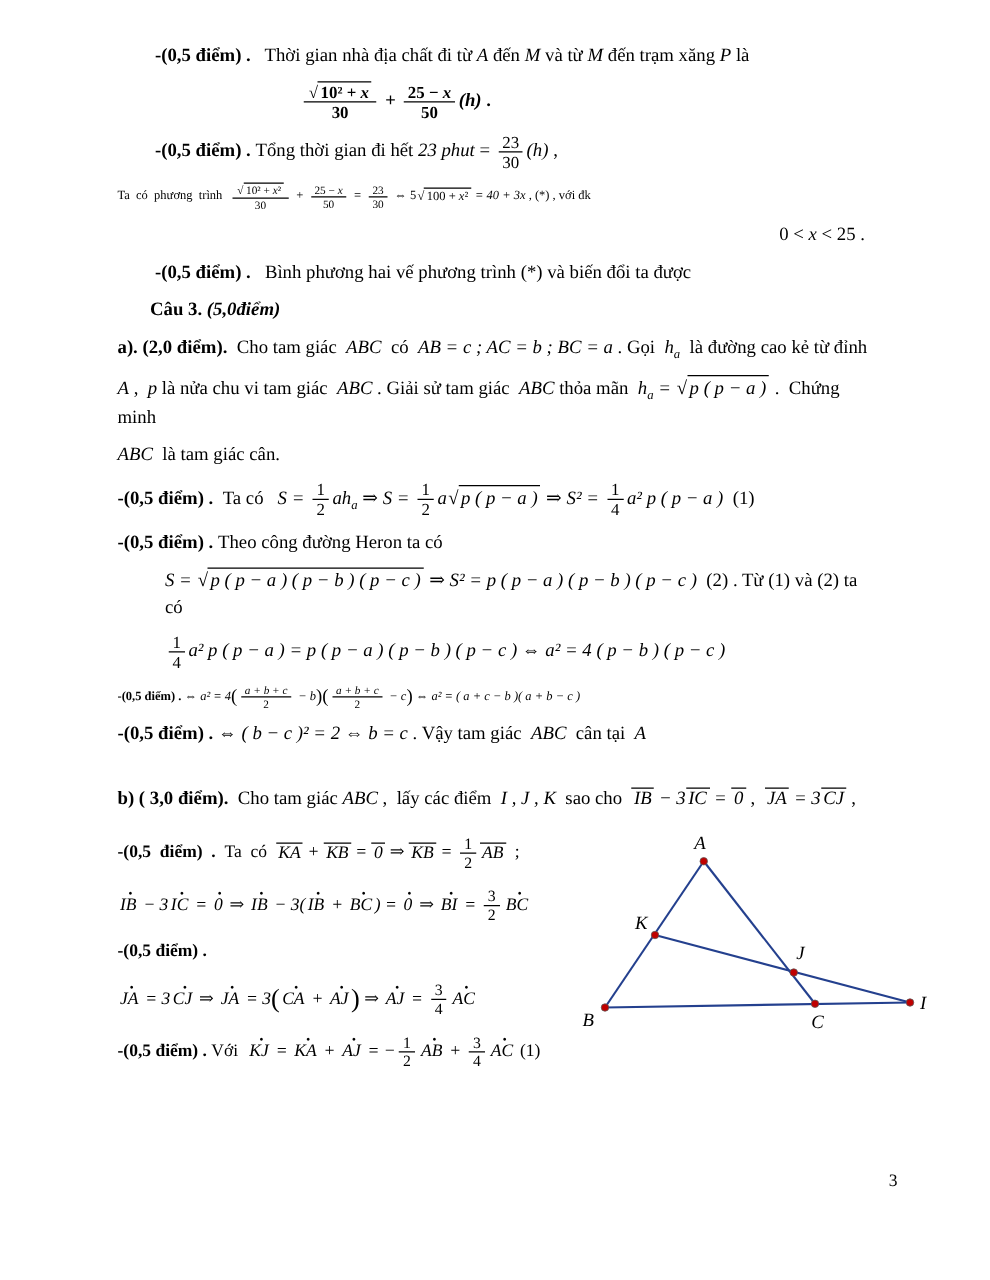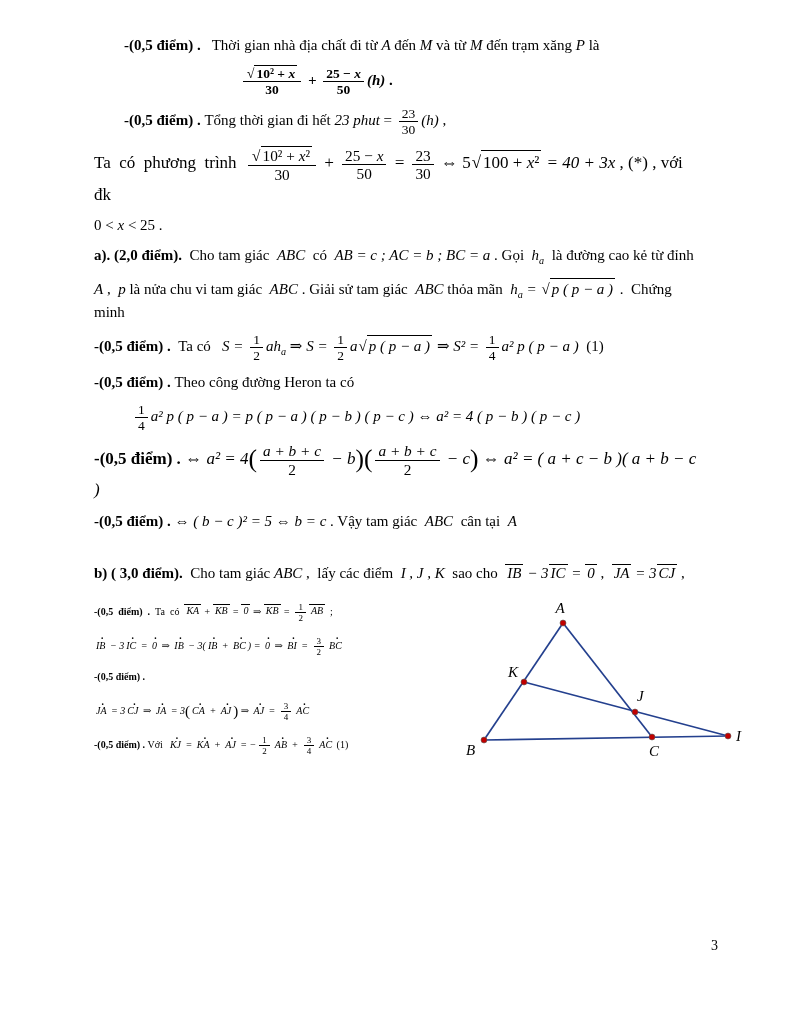--- a/index.html
+++ b/index.html
@@ -31,50 +31,54 @@
   
   .vecd{font-style:italic;display:inline-block;position:relative;padding:0 2px;}
   .vecd::after{content:"\00B7";position:absolute;top:-0.62em;left:60%;transform:translateX(-50%);font-style:normal;font-weight:bold;}
   .big{font-size:1.5em;line-height:0;vertical-align:-0.14em;font-style:normal;}
   
   .ind1{padding-left:30px;}
   .ind2{padding-left:26px;}
   .ind3{padding-left:38px;}
   .ind4{padding-left:146px;font-weight:bold;}
   .ind5{padding-left:142px;}
-  .right{padding-right:8px;margin-top:0;}
+  .right{text-align:right;padding-right:8px;margin-top:0;}
   .gapA{margin-top:30px;}
-  .fit{font-size:17px;}
+  .fit{font-size:10px;}
   #section-b{margin-top:18px;}
   #section-b::after{content:"";display:block;clear:both;}
-  #blocks-bottom{font-size:10px;}
+  #blocks-bottom{font-size:14px;}
   #blocks-bottom .line{margin:13px 0;}
   .diagram{float:right;width:300px;margin:-4px -46px 0 8px;padding:0;}
   .dlabel{font-family:"Liberation Serif","DejaVu Serif",serif;font-style:italic;font-size:15px;fill:var(--text-color);}
   .page-number{position:absolute;right:74px;top:938px;font-size:14px;}
 </style>
 </head>
 <body>
 
 <div class="page">
   <div class="doc">
 
     <div id="blocks-top">
         <div class="line ind1"><span class="b">-(0,5 điểm) .</span><span class="t">&nbsp;&nbsp; Thời gian nhà địa chất đi từ </span><span class="m">A</span><span class="t"> đến </span><span class="m">M</span><span class="t"> và từ </span><span class="m">M</span><span class="t"> đến trạm xăng </span><span class="m">P</span><span class="t"> là</span></div>
         <div class="line ind4"><span class="frac"><span class="num"><span class="sqrt"><span class="rad"><span class="t">10² + </span><span class="m">x</span></span></span></span><span class="den"><span class="t">30</span></span></span><span class="m"> + </span><span class="frac"><span class="num"><span class="t">25 − </span><span class="m">x</span></span><span class="den"><span class="t">50</span></span></span><span class="m">(h)</span><span class="t"> .</span></div>
         <div class="line ind1"><span class="b">-(0,5 điểm) . </span><span class="t">Tổng thời gian đi hết </span><span class="m">23 phut</span><span class="t"> = </span><span class="frac"><span class="num"><span class="t">23</span></span><span class="den"><span class="t">30</span></span></span><span class="m">(h)</span><span class="t"> ,</span></div>
         <div class="line fit"><span class="t">Ta&nbsp; có&nbsp; phương&nbsp; trình&nbsp; </span><span class="frac"><span class="num"><span class="sqrt"><span class="rad"><span class="t">10² + </span><span class="m">x</span><span class="t">²</span></span></span></span><span class="den"><span class="t">30</span></span></span><span class="m"> + </span><span class="frac"><span class="num"><span class="t">25 − </span><span class="m">x</span></span><span class="den"><span class="t">50</span></span></span><span class="m"> = </span><span class="frac"><span class="num"><span class="t">23</span></span><span class="den"><span class="t">30</span></span></span><span class="t"> ⇔ 5</span><span class="sqrt"><span class="rad"><span class="t">100 + </span><span class="m">x</span><span class="t">²</span></span></span><span class="m"> = 40 + 3x</span><span class="t"> ,  (*)  ,  với đk</span></div>
         <div class="line right"><span class="t">0 &lt; </span><span class="m">x</span><span class="t"> &lt; 25 .</span></div>
+        <div class="line ind1"><span class="b">-(0,5 điểm) . </span><span class="t">&nbsp; Bình phương hai vế phương trình (*) và biến đổi ta được</span></div>
+        <div class="line ind2"><span class="b">Câu 3. </span><span class="bi">(5,0điểm)</span></div>
         <div class="line"><span class="b">a). (2,0 điểm). </span><span class="t">&nbsp;Cho tam giác &nbsp;</span><span class="m">ABC</span><span class="t"> &nbsp;có &nbsp;</span><span class="m">AB = c ; AC = b ; BC = a</span><span class="t"> . Gọi &nbsp;</span><span class="m">h</span><sub class="sub">a</sub><span class="t"> &nbsp;là đường cao kẻ từ đỉnh</span></div>
         <div class="line"><span class="m">A</span><span class="t"> , &nbsp;</span><span class="m">p</span><span class="t"> là nửa chu vi tam giác &nbsp;</span><span class="m">ABC</span><span class="t"> . Giải sử tam giác &nbsp;</span><span class="m">ABC</span><span class="t"> thỏa mãn &nbsp;</span><span class="m">h</span><sub class="sub">a</sub><span class="m"> = </span><span class="sqrt"><span class="rad"><span class="m">p ( p − a )</span></span></span><span class="t"> . &nbsp;Chứng minh</span></div>
+        <div class="line"><span class="m">ABC</span><span class="t"> &nbsp;là tam giác cân.</span></div>
         <div class="line"><span class="b">-(0,5 điểm) . </span><span class="t">&nbsp;Ta có &nbsp;&nbsp;</span><span class="m">S = </span><span class="frac"><span class="num"><span class="t">1</span></span><span class="den"><span class="t">2</span></span></span><span class="m">ah</span><sub class="sub">a</sub><span class="t"> ⇒ </span><span class="m">S = </span><span class="frac"><span class="num"><span class="t">1</span></span><span class="den"><span class="t">2</span></span></span><span class="m">a</span><span class="sqrt"><span class="rad"><span class="m">p ( p − a )</span></span></span><span class="t"> ⇒ </span><span class="m">S² = </span><span class="frac"><span class="num"><span class="t">1</span></span><span class="den"><span class="t">4</span></span></span><span class="m">a² p ( p − a )</span><span class="t"> &nbsp;(1)</span></div>
         <div class="line"><span class="b">-(0,5 điểm) . </span><span class="t">Theo công đường Heron ta có</span></div>
+        <div class="line ind3"><span class="m">S = </span><span class="sqrt"><span class="rad"><span class="m">p ( p − a ) ( p − b ) ( p − c )</span></span></span><span class="t"> ⇒ </span><span class="m">S² = p ( p − a ) ( p − b ) ( p − c )</span><span class="t"> &nbsp;(2) . Từ (1) và (2) ta có</span></div>
         <div class="line ind3"><span class="frac"><span class="num"><span class="t">1</span></span><span class="den"><span class="t">4</span></span></span><span class="m">a² p ( p − a ) = p ( p − a ) ( p − b ) ( p − c )</span><span class="t"> ⇔ </span><span class="m">a² = 4 ( p − b ) ( p − c )</span></div>
         <div class="line fit"><span class="b">-(0,5 điểm) .</span><span class="t"> ⇔ </span><span class="m">a² = 4</span><span class="big">(</span><span class="frac"><span class="num"><span class="m">a + b + c</span></span><span class="den"><span class="t">2</span></span></span><span class="m"> − b</span><span class="big">)</span><span class="big">(</span><span class="frac"><span class="num"><span class="m">a + b + c</span></span><span class="den"><span class="t">2</span></span></span><span class="m"> − c</span><span class="big">)</span><span class="t"> ⇔ </span><span class="m">a² = ( a + c − b )( a + b − c )</span></div>
-        <div class="line"><span class="b">-(0,5 điểm) . </span><span class="t"> ⇔ </span><span class="m">( b − c )² = 5 ⇔ b = c</span><span class="t"> . Vậy tam giác &nbsp;</span><span class="m">ABC</span><span class="t"> &nbsp;cân tại &nbsp;</span><span class="m">A</span></div>
+        <div class="line"><span class="b">-(0,5 điểm) . </span><span class="t"> ⇔ </span><span class="m">( b − c )² = 2 ⇔ b = c</span><span class="t"> . Vậy tam giác &nbsp;</span><span class="m">ABC</span><span class="t"> &nbsp;cân tại &nbsp;</span><span class="m">A</span></div>
         <div class="line gapA"><span class="b">b) ( 3,0 điểm). </span><span class="t">&nbsp;Cho tam giác </span><span class="m">ABC</span><span class="t"> , &nbsp;lấy các điểm &nbsp;</span><span class="m">I , J , K</span><span class="t"> &nbsp;sao cho &nbsp;</span><span class="vec">IB</span><span class="m"> − 3</span><span class="vec">IC</span><span class="m"> = </span><span class="vec">0</span><span class="t"> , &nbsp;</span><span class="vec">JA</span><span class="m"> = 3</span><span class="vec">CJ</span><span class="t"> ,</span></div>
       </div>
 
     <div id="section-b">
 
       <figure class="diagram">
         <svg width="300" height="170" viewBox="0 0 300 170">
 
           <line x1="117" y1="25" x2="38" y2="142" stroke="var(--diagram-line)" stroke-width="1.7"></line>
           <line x1="117" y1="25" x2="206" y2="139" stroke="var(--diagram-line)" stroke-width="1.7"></line>

